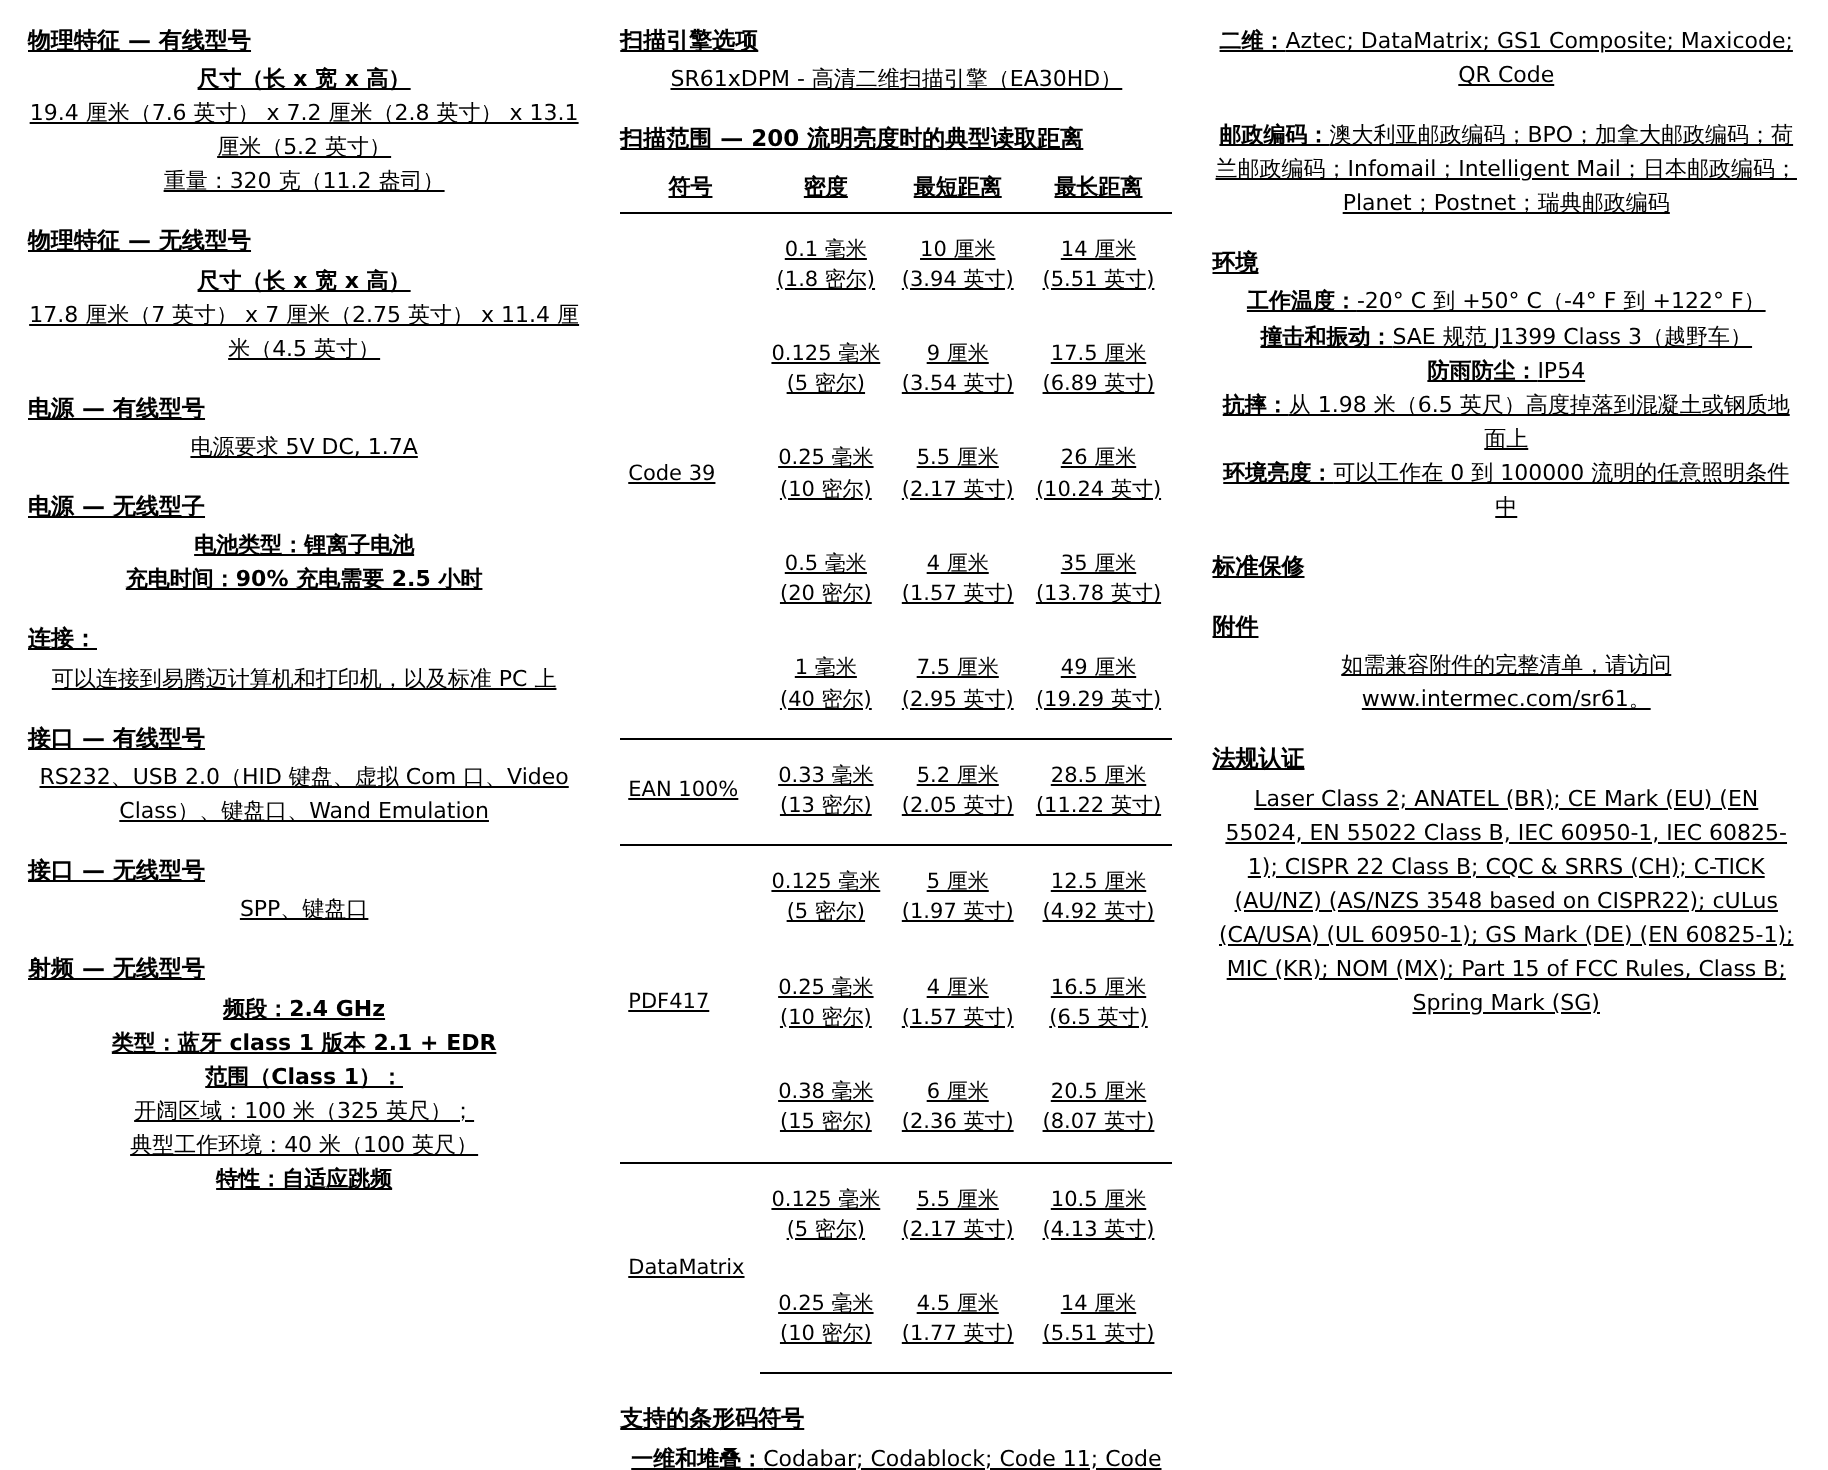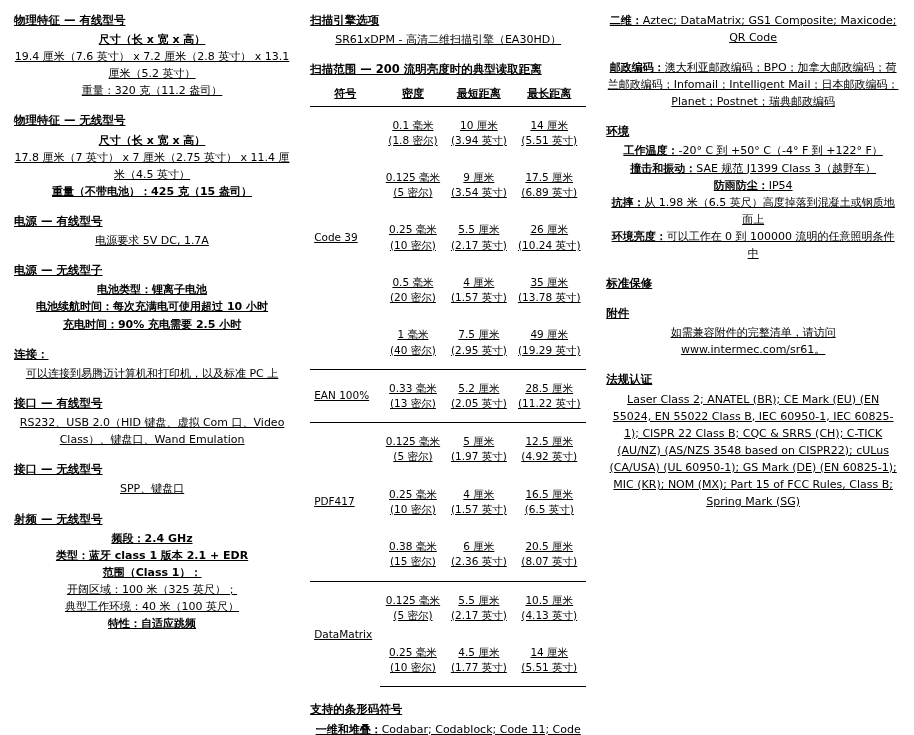--- a/index.html
+++ b/index.html
@@ -104,32 +104,30 @@
         <h3 class="sec">物理特征 — 有线型号</h3>
         <p class="lbl">尺寸（长 x 宽 x 高）</p>
         <p>19.4 厘米（7.6 英寸） x 7.2 厘米（2.8 英寸） x 13.1 厘米（5.2 英寸）</p>
         <p>重量：320 克（11.2 盎司）</p>
       </div>
 
       <div class="block">
         <h3 class="sec">物理特征 — 无线型号</h3>
         <p class="lbl">尺寸（长 x 宽 x 高）</p>
         <p>17.8 厘米（7 英寸） x 7 厘米（2.75 英寸） x 11.4 厘米（4.5 英寸）</p>
-        <p class="lbl">重量（不带电池）：425 克（15 盎司）</p>
       </div>
 
       <div class="block">
         <h3 class="sec">电源 — 有线型号</h3>
         <p>电源要求 5V DC, 1.7A</p>
       </div>
 
       <div class="block">
         <h3 class="sec">电源 — 无线型子</h3>
         <p class="lbl">电池类型：锂离子电池</p>
-        <p class="lbl">电池续航时间：每次充满电可使用超过 10 小时</p>
         <p class="lbl">充电时间：90% 充电需要 2.5 小时</p>
       </div>
 
       <div class="block">
         <h3 class="sec">连接：</h3>
         <p>可以连接到易腾迈计算机和打印机，以及标准 PC 上</p>
       </div>
 
       <div class="block">
         <h3 class="sec">接口 — 有线型号</h3>

